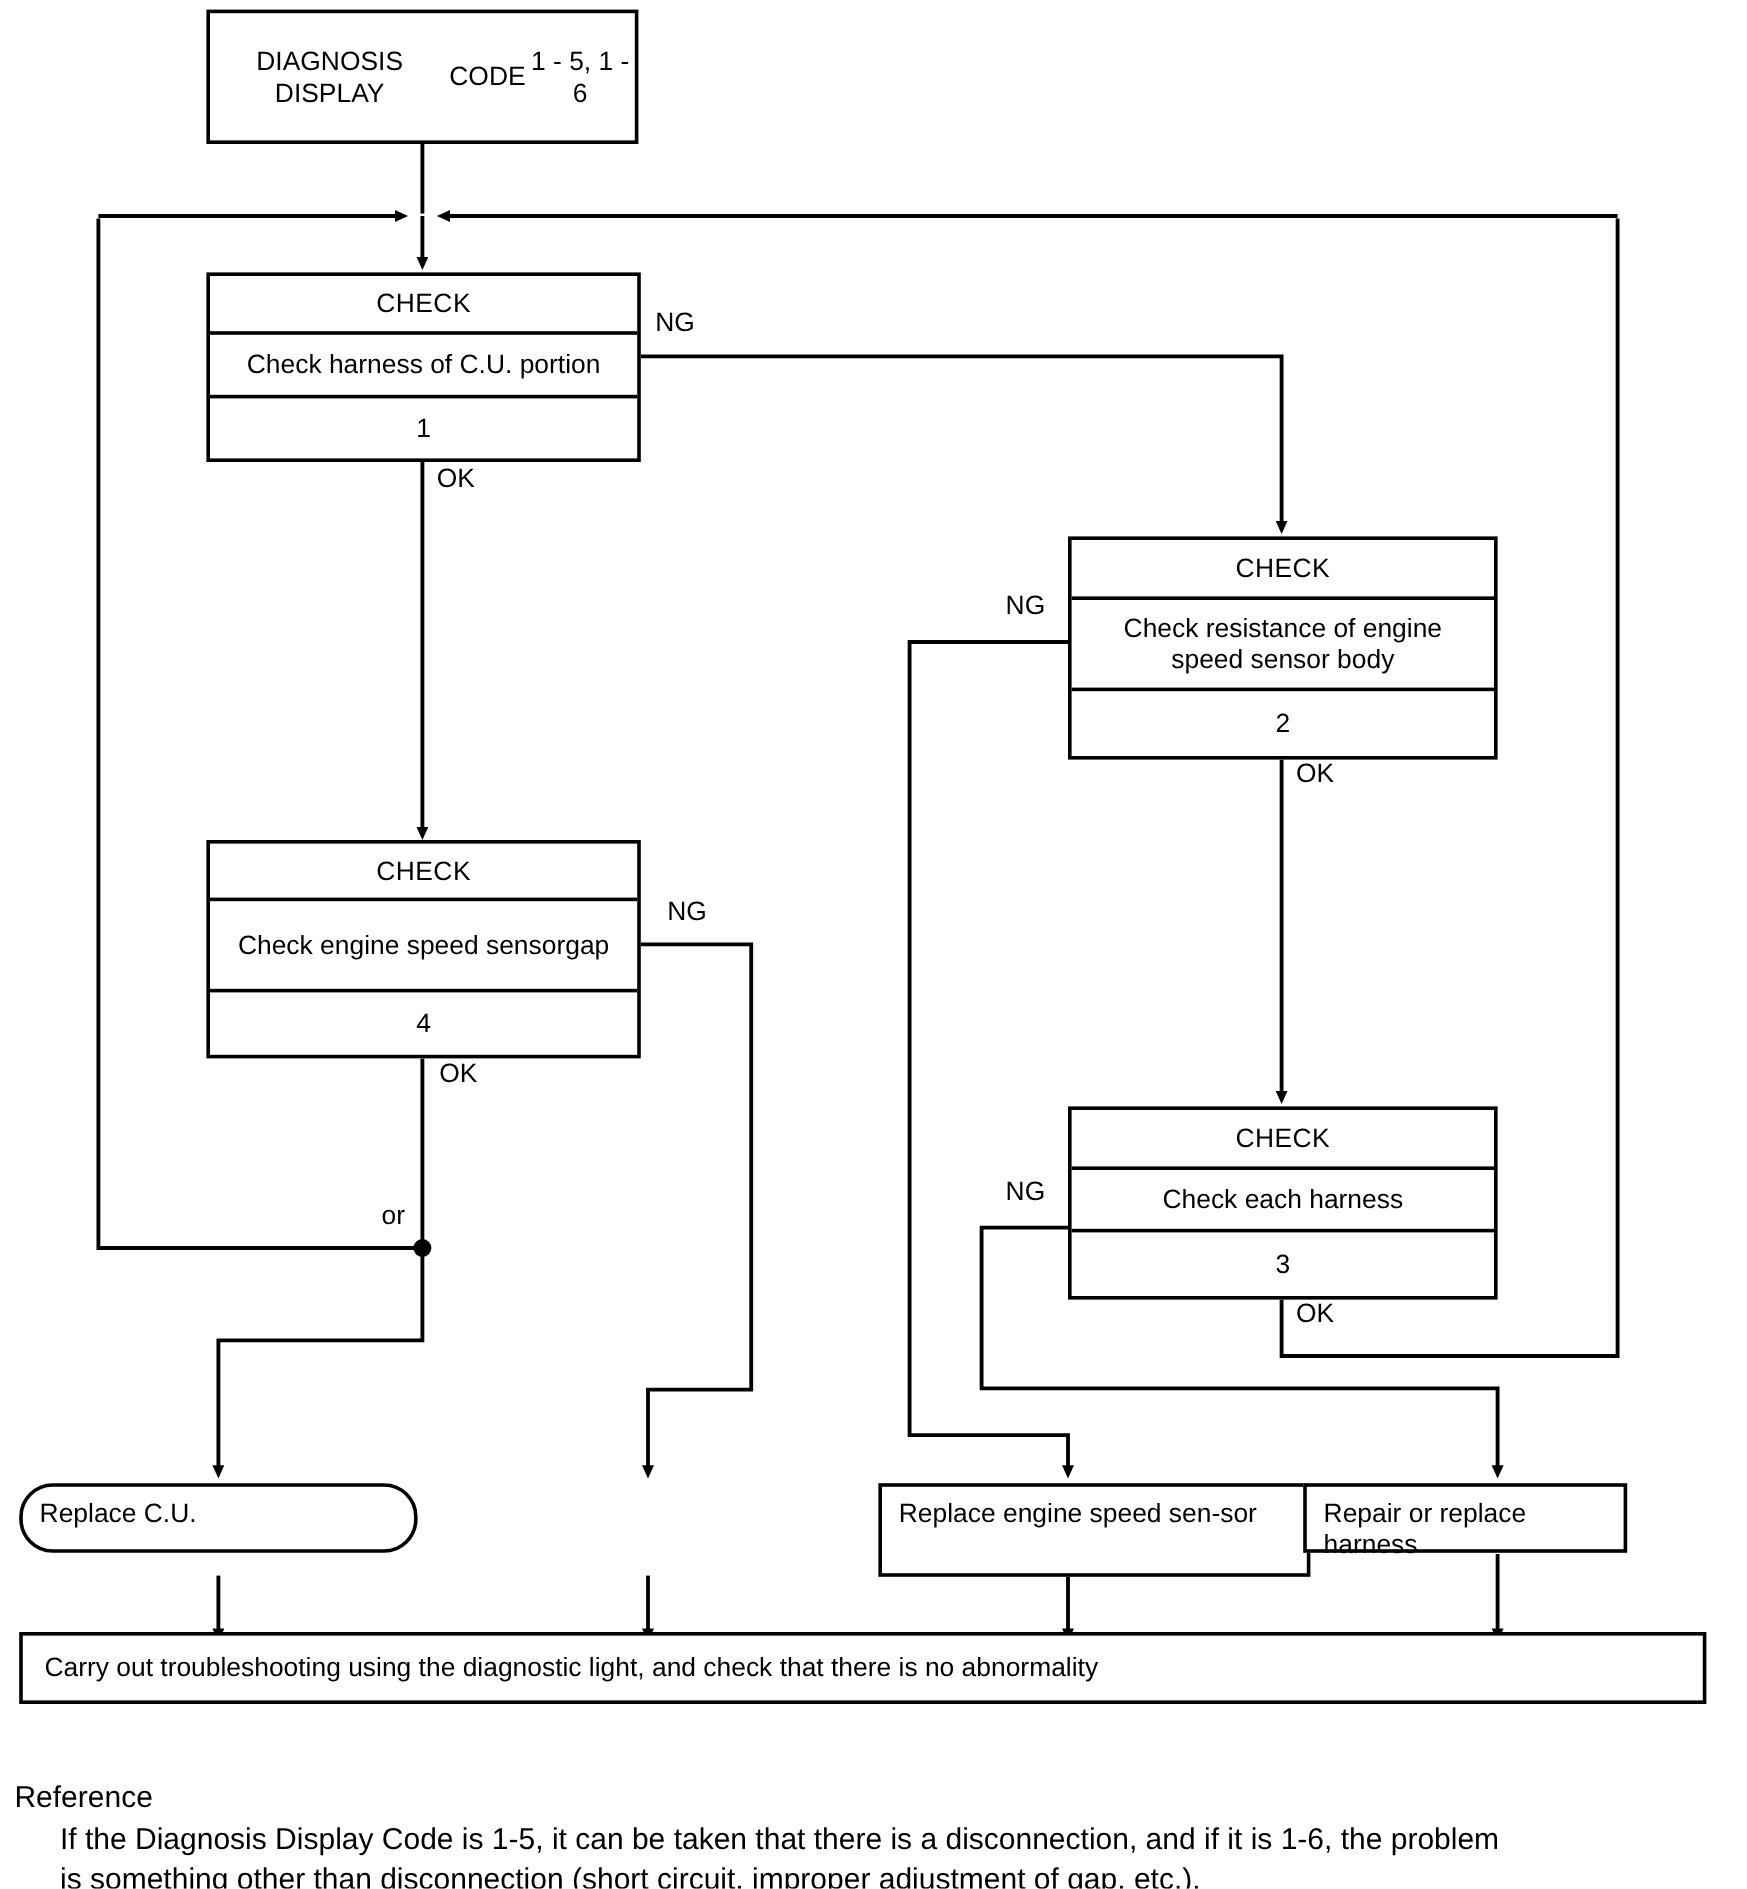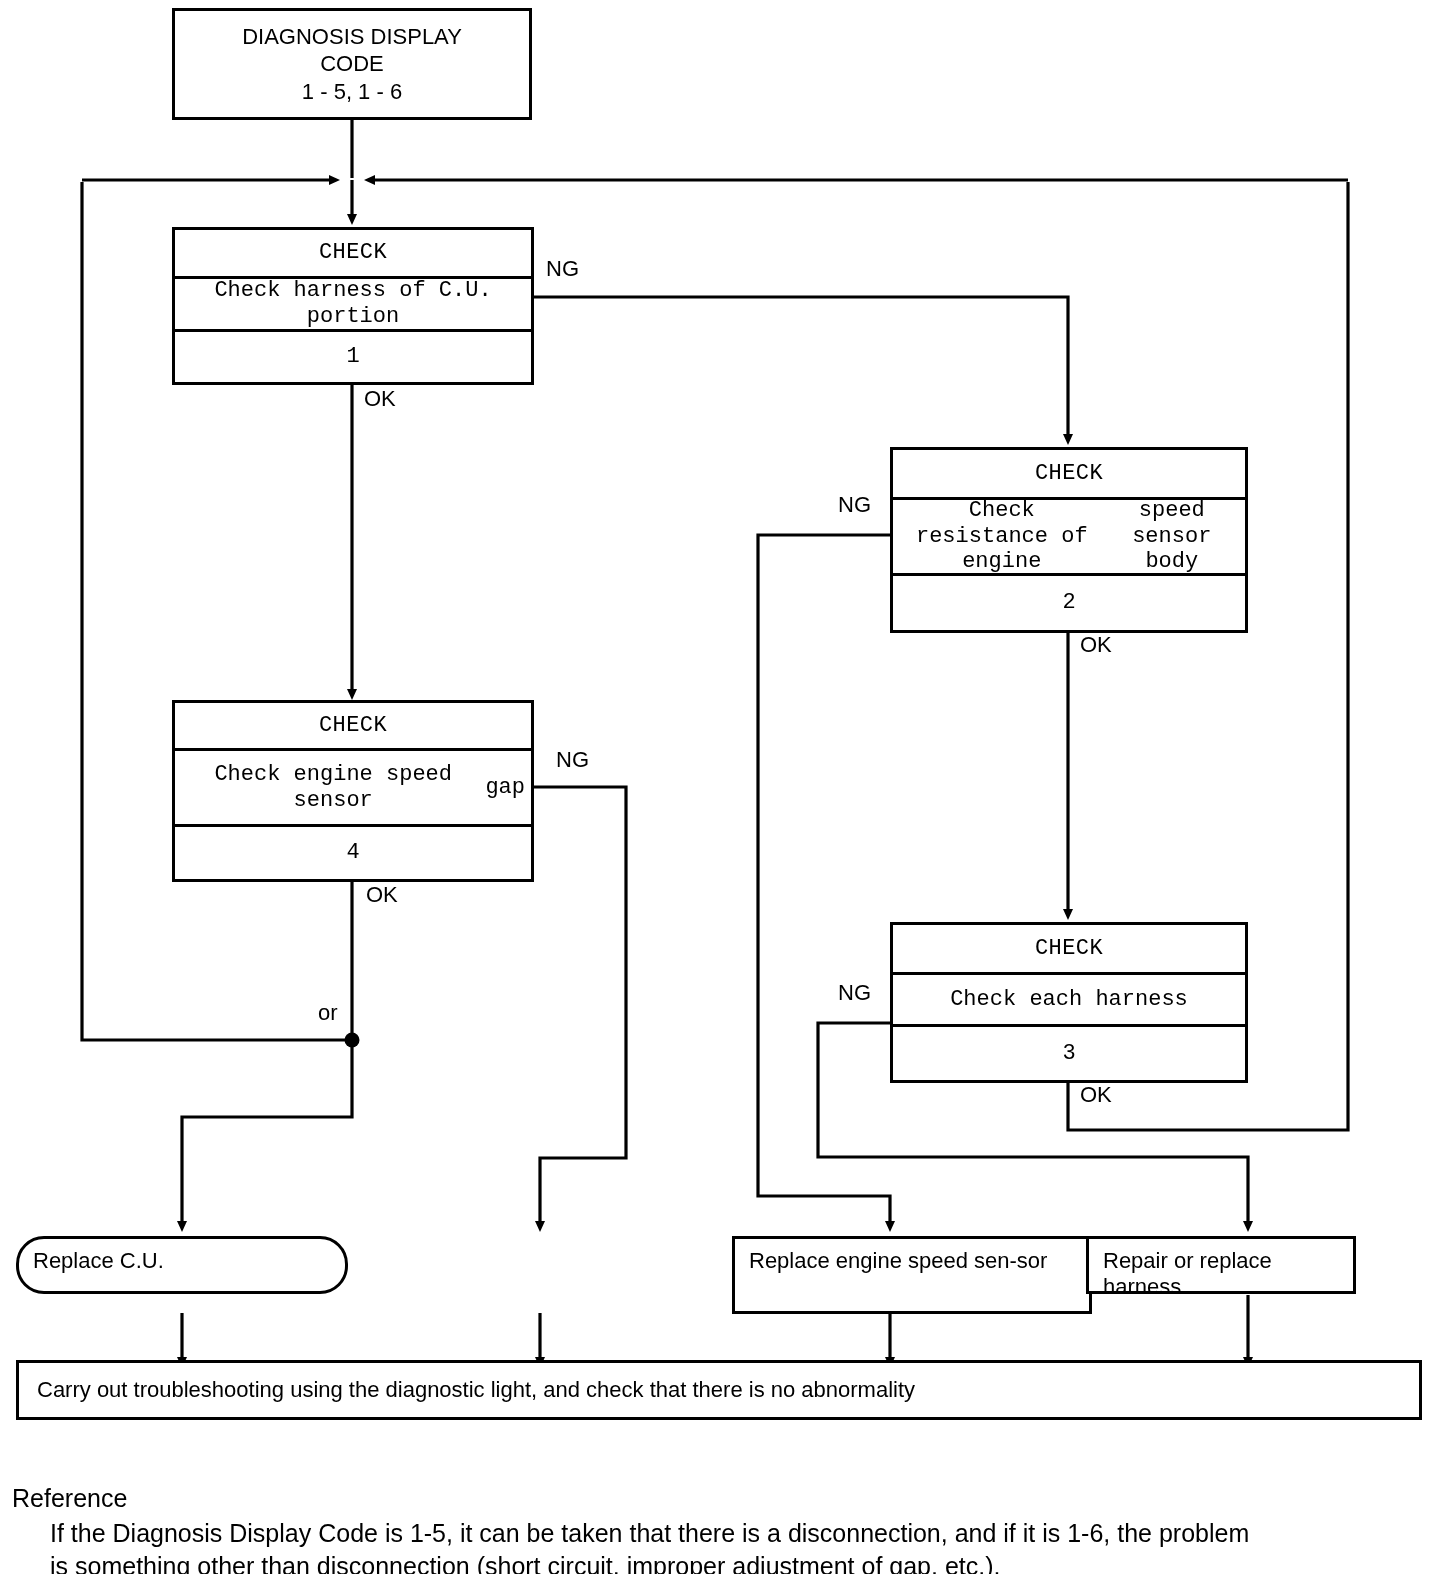--- a/index.html
+++ b/index.html
@@ -33,21 +33,20 @@
     background: #fff;
     z-index: 2;
   }
   .box-row {
     box-sizing: border-box;
     display: flex;
     align-items: center;
     justify-content: center;
     text-align: center;
     line-height: 1.18;
-    font-family: Liberation Mono, monospace;
   }
   .rowsep {
     border-bottom: 3px solid #000;
   }
   .check-hd {
     font-size: 22px;
     letter-spacing: 0.4px;
   }
   .check-body {
     font-size: 22px;
@@ -82,25 +81,25 @@
     padding: 0 18px;
     font-size: 22px;
   }
   .title-box {
     position: absolute;
     box-sizing: border-box;
     border: 3px solid #000;
     background: #fff;
     z-index: 2;
     display: flex;
-    flex-direction: column;
     align-items: center;
     justify-content: center;
     font-size: 22px;
     line-height: 1.25;
+    text-align: center;
   }
   .edge-label {
     position: absolute;
     font-size: 22px;
     z-index: 3;
     background: transparent;
     white-space: nowrap;
   }
   .ref-block {
     position: absolute;
@@ -174,21 +173,21 @@
   <div class="box" style="left:172px; top:227px; width:362px; height:158px;">
     <div class="box-row rowsep check-hd" style="height:49px;">CHECK</div>
     <div class="box-row rowsep check-body" style="height:53px;">Check harness of C.U. portion</div>
     <div class="box-row check-num" style="height:50px;">1</div>
   </div>
   <div class="edge-label" style="left:546px; top:256px;">NG</div>
   <div class="edge-label" style="left:364px; top:386px;">OK</div>
 
   <div class="box" style="left:890px; top:447px; width:358px; height:186px;">
     <div class="box-row rowsep check-hd" style="height:50px;">CHECK</div>
-    <div class="box-row rowsep check-body" style="height:76px; flex-direction:row;">
+    <div class="box-row rowsep check-body" style="height:76px; flex-direction:column;">
       <span>Check resistance of engine</span>
       <span>speed sensor body</span>
     </div>
     <div class="box-row check-num" style="height:54px;">2</div>
   </div>
   <div class="edge-label" style="left:838px; top:492px;">NG</div>
   <div class="edge-label" style="left:1080px; top:632px;">OK</div>
 
   <div class="box" style="left:172px; top:700px; width:362px; height:182px;">
     <div class="box-row rowsep check-hd" style="height:48px;">CHECK</div>

